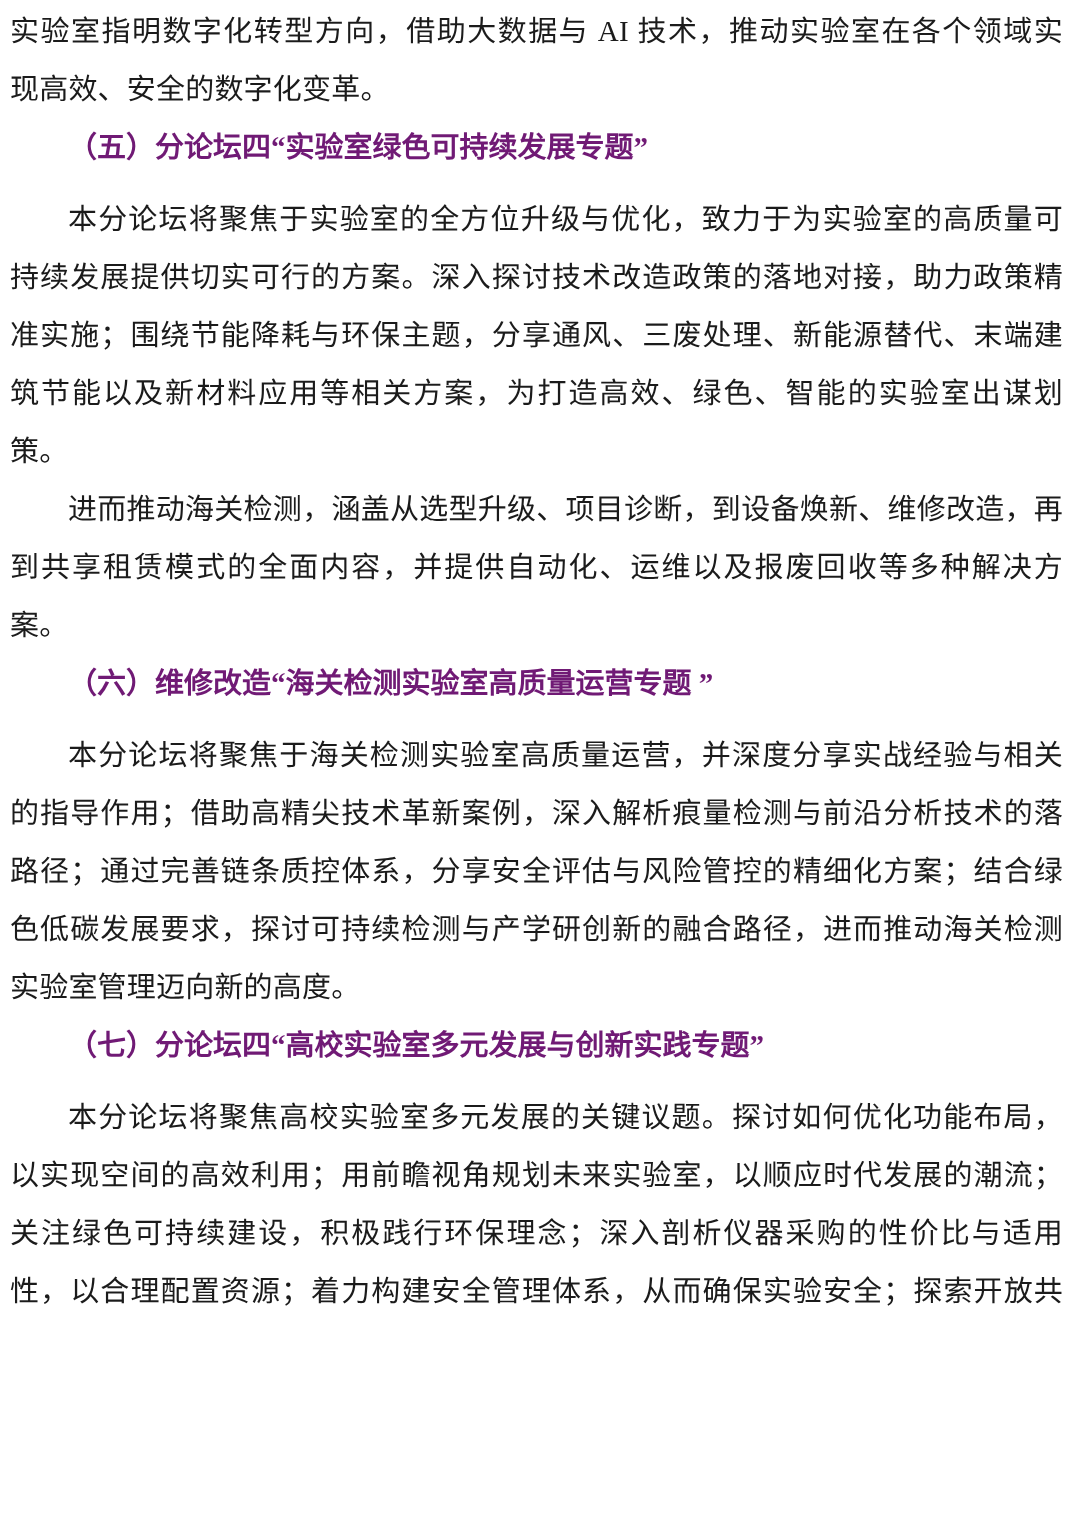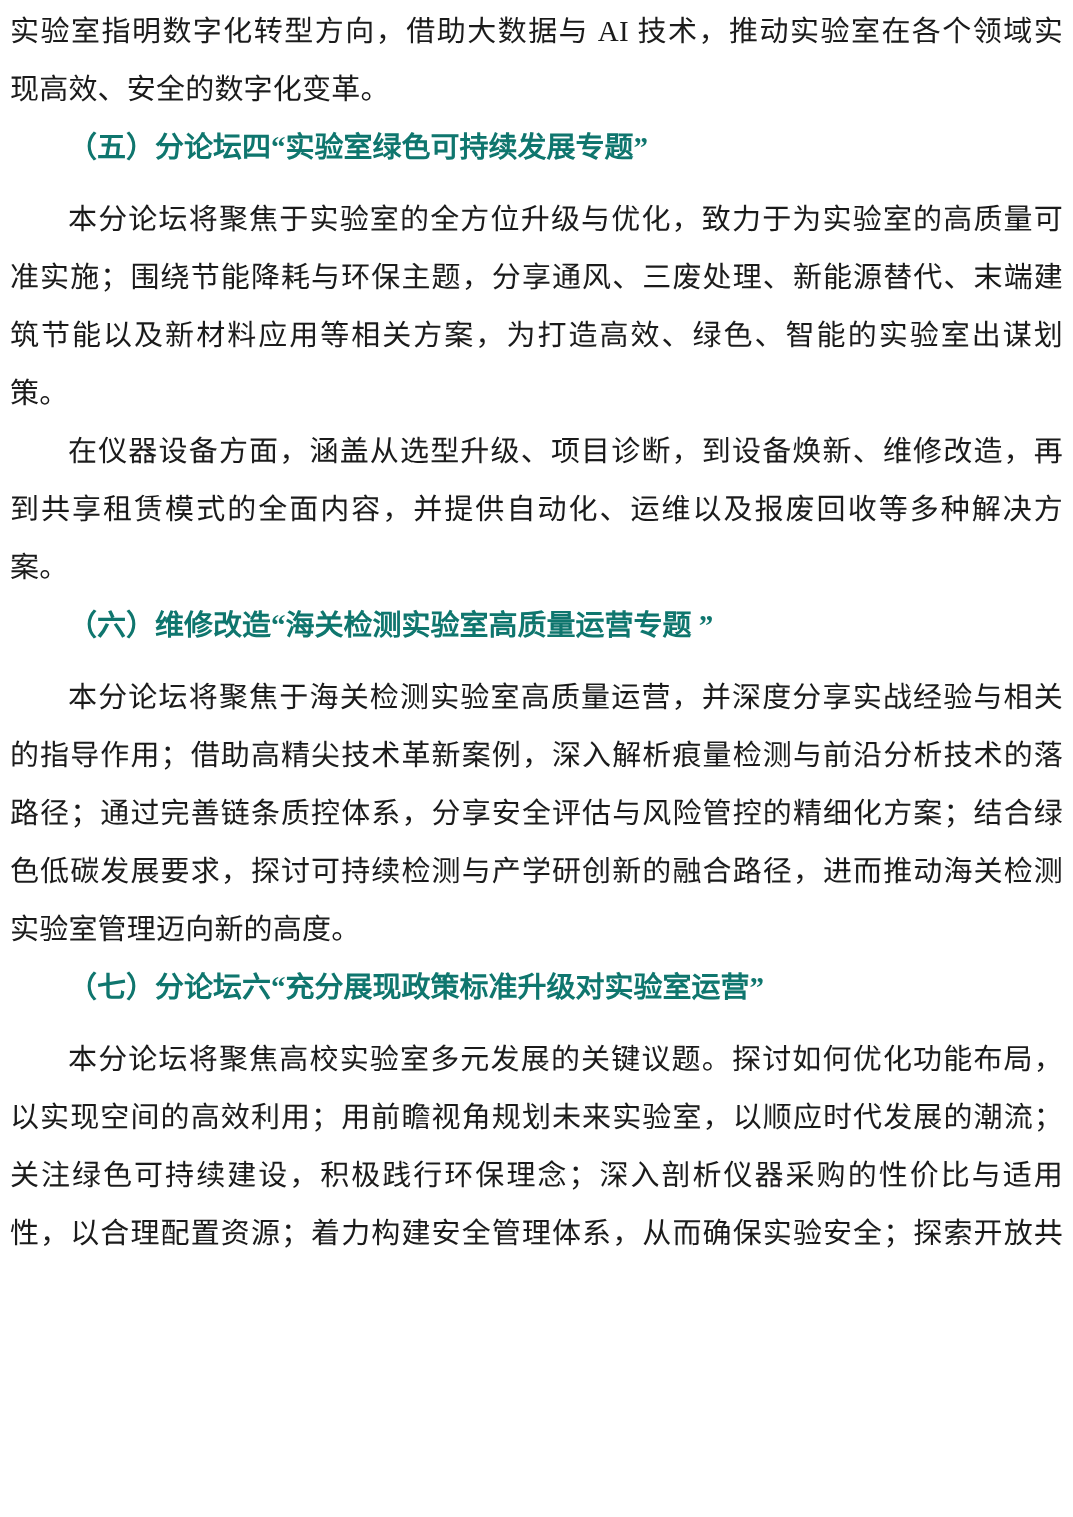--- a/index.html
+++ b/index.html
@@ -42,63 +42,64 @@
     white-space: normal;
   }
   .heading {
     font-size: 29px;
     font-weight: 700;
     line-height: 58px;
     height: 58px;
     overflow: hidden;
     text-indent: 58px;
     margin: 0 0 14px 0;
-    color: #0f766e;
+    color: #701a75;
     white-space: nowrap;
   }
   .para {
     margin: 0;
   }
 </style>
 </head>
 <body>
 
 <div class="page">
 
   <div class="para">
     <div class="line">实验室指明数字化转型方向，借助大数据与 AI 技术，推动实验室在各个领域实</div>
     <div class="line end">现高效、安全的数字化变革。</div>
   </div>
 
   <div class="heading">（五）分论坛四“实验室绿色可持续发展专题”</div>
 
   <div class="para">
     <div class="line first">本分论坛将聚焦于实验室的全方位升级与优化，致力于为实验室的高质量可</div>
+    <div class="line">持续发展提供切实可行的方案。深入探讨技术改造政策的落地对接，助力政策精</div>
     <div class="line">准实施；围绕节能降耗与环保主题，分享通风、三废处理、新能源替代、末端建</div>
     <div class="line">筑节能以及新材料应用等相关方案，为打造高效、绿色、智能的实验室出谋划</div>
     <div class="line end">策。</div>
   </div>
 
   <div class="para">
-    <div class="line first">在仪器设备方面，涵盖从选型升级、项目诊断，到设备焕新、维修改造，再</div>
+    <div class="line first">进而推动海关检测，涵盖从选型升级、项目诊断，到设备焕新、维修改造，再</div>
     <div class="line">到共享租赁模式的全面内容，并提供自动化、运维以及报废回收等多种解决方</div>
     <div class="line end">案。</div>
   </div>
 
   <div class="heading">（六）维修改造“海关检测实验室高质量运营专题 ”</div>
 
   <div class="para">
     <div class="line first">本分论坛将聚焦于海关检测实验室高质量运营，并深度分享实战经验与相关</div>
     <div class="line">的指导作用；借助高精尖技术革新案例，深入解析痕量检测与前沿分析技术的落</div>
     <div class="line">路径；通过完善链条质控体系，分享安全评估与风险管控的精细化方案；结合绿</div>
     <div class="line">色低碳发展要求，探讨可持续检测与产学研创新的融合路径，进而推动海关检测</div>
     <div class="line end">实验室管理迈向新的高度。</div>
   </div>
 
-  <div class="heading">（七）分论坛六“充分展现政策标准升级对实验室运营”</div>
+  <div class="heading">（七）分论坛四“高校实验室多元发展与创新实践专题”</div>
 
   <div class="para">
     <div class="line first">本分论坛将聚焦高校实验室多元发展的关键议题。探讨如何优化功能布局，</div>
     <div class="line">以实现空间的高效利用；用前瞻视角规划未来实验室，以顺应时代发展的潮流；</div>
     <div class="line">关注绿色可持续建设，积极践行环保理念；深入剖析仪器采购的性价比与适用</div>
     <div class="line">性，以合理配置资源；着力构建安全管理体系，从而确保实验安全；探索开放共</div>
   </div>
 
 </div>
 

